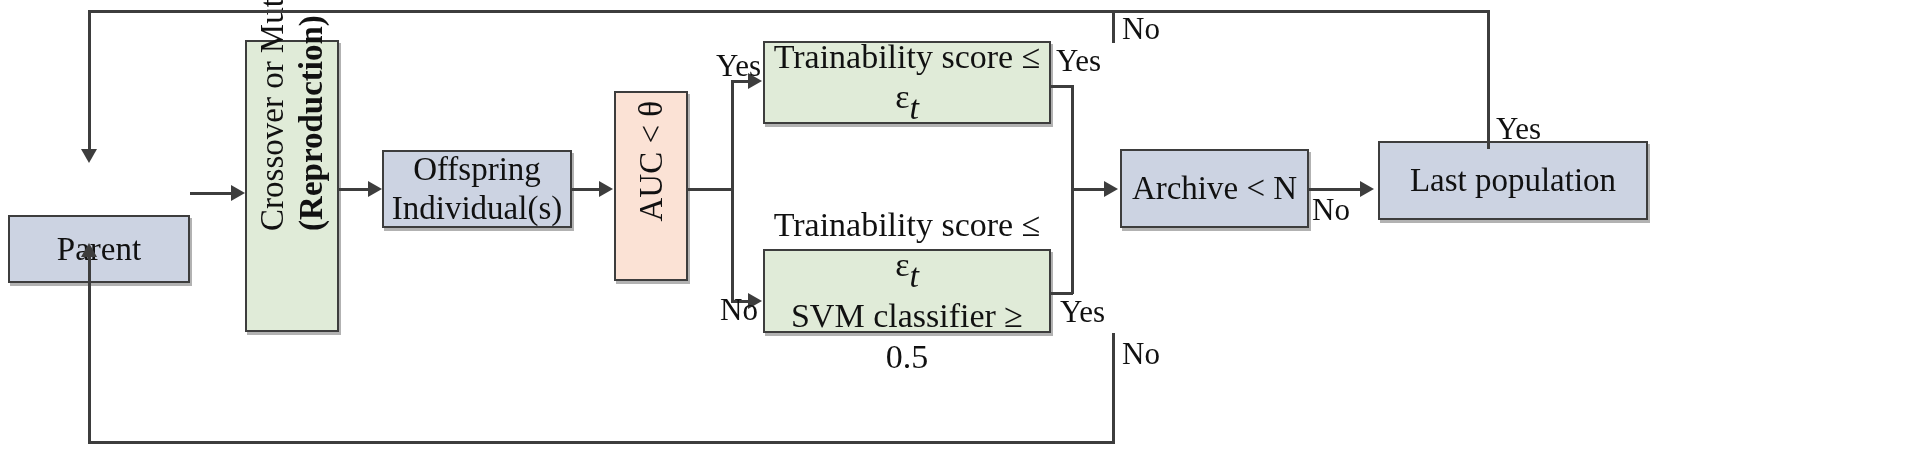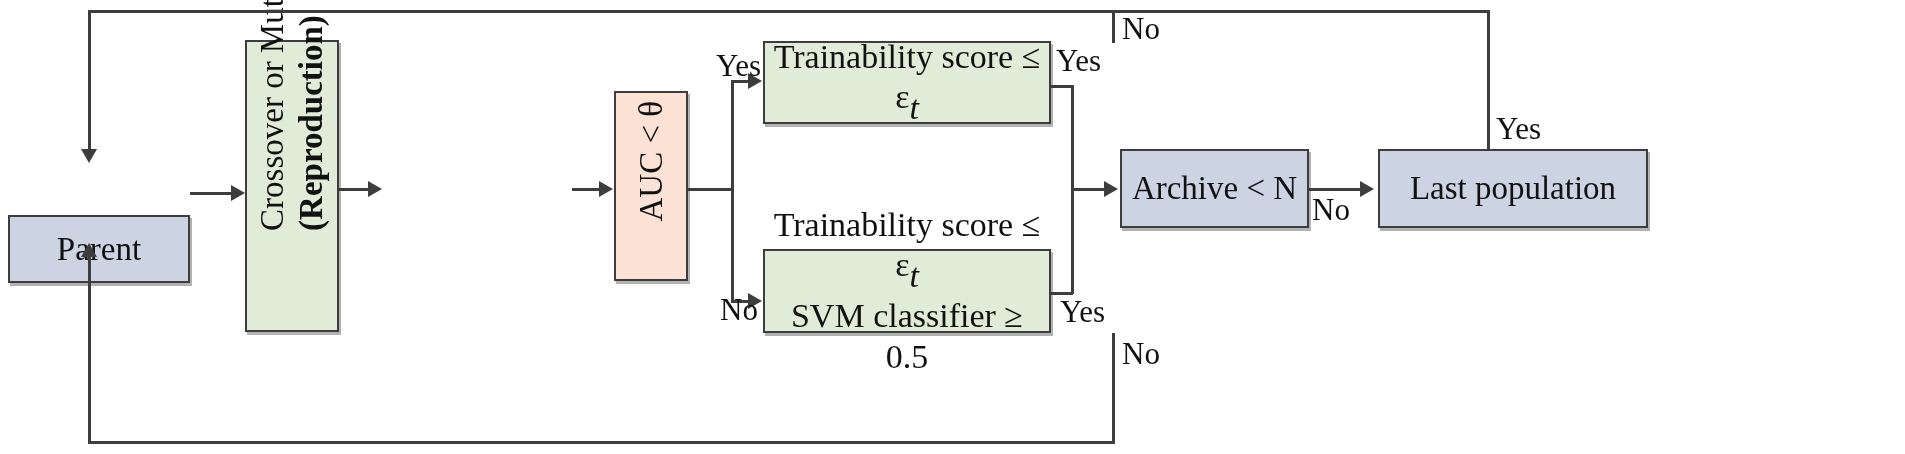--- a/index.html
+++ b/index.html
@@ -85,20 +85,26 @@
     </span>
   </div>
 
   <div class="node green vert" style="left:245px; top:40px; width:94px; height:292px;">
     <span class="inner">
       <span class="t1">Crossover or Mutation</span><br>
       <span class="t1 bold">(Reproduction)</span>
     </span>
   </div>
 
+  <div class="node blue" style="left:382px; top:150px; width:190px; height:78px;">
+    <span class="inner">
+      <span class="t1">Offspring</span><br>
+      <span class="t1">Individual(s)</span>
+    </span>
+  </div>
 
   <div class="node peach vert" style="left:614px; top:91px; width:74px; height:190px;">
     <span class="inner t1">AUC &lt; θ</span>
   </div>
 
   <div class="node green" style="left:763px; top:41px; width:288px; height:83px;">
     <span class="inner">
       <span class="t2">Trainability score ≤ ε</span><span class="t2 sub">t</span>
     </span>
   </div>
@@ -107,21 +113,21 @@
     <span class="inner">
       <span class="t2">Trainability score ≤ ε</span><span class="t2 sub">t</span><br>
       <span class="t2">SVM classifier ≥ 0.5</span>
     </span>
   </div>
 
   <div class="node blue" style="left:1120px; top:149px; width:189px; height:79px;justify-content:center;">
     <span class="inner t1">Archive &lt; N</span>
   </div>
 
-  <div class="node blue" style="left:1378px; top:149px; width:270px; height:79px;">
+  <div class="node blue" style="left:1378px; top:141px; width:270px; height:79px;">
     <span class="inner t1">Last population</span>
   </div>
 
   <div class="line h" style="left:190px; top:192px; width:42px;"></div>
   <div class="arrow arrow-r" style="left:231px; top:185px;"></div>
 
   <div class="line h" style="left:339px; top:188px; width:30px;"></div>
   <div class="arrow arrow-r" style="left:368px; top:181px;"></div>
 
   <div class="line h" style="left:572px; top:188px; width:28px;"></div>

